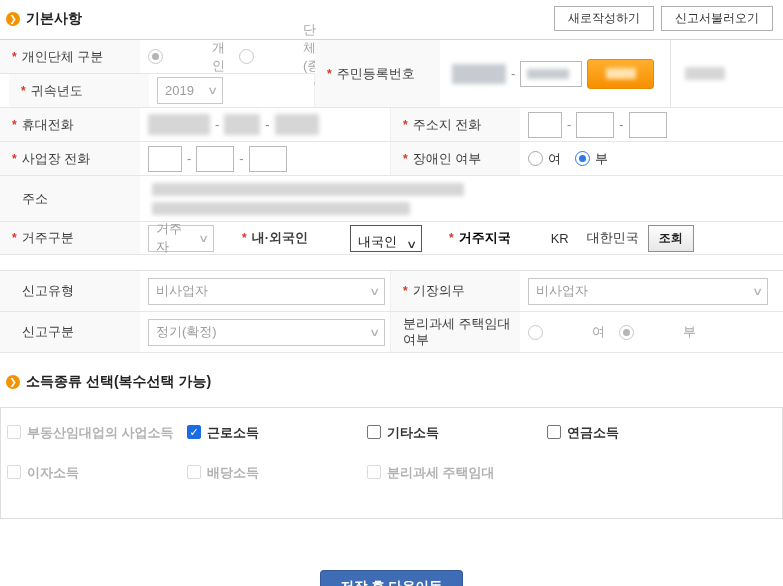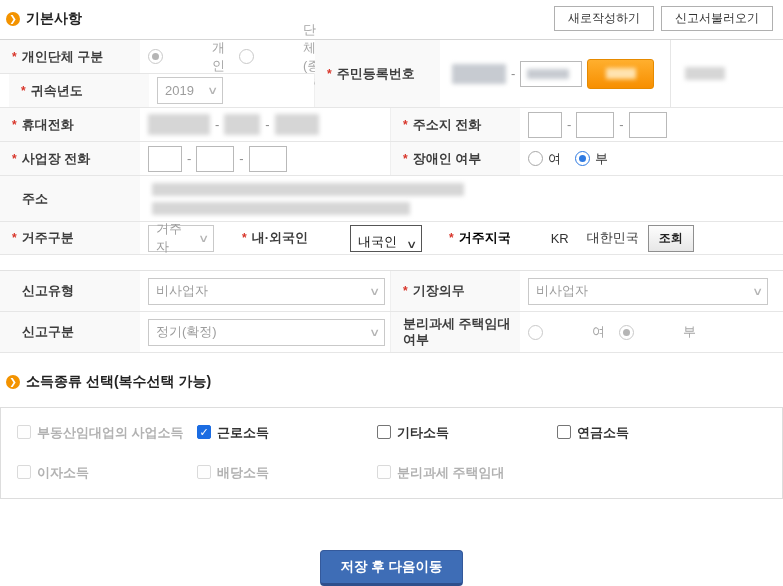--- a/index.html
+++ b/index.html
@@ -26,21 +26,21 @@
   }
 
   
   .tbl { border-top:1px solid #d5d5d5; margin-top:7px; }
   .tbl2 { border-top:1px solid #e2e2e2; margin-top:15px; }
   .row { display:flex; border-bottom:1px solid #e6e6e6; align-items:stretch; }
   .row:last-child { border-bottom:1px solid #e6e6e6; }
   .h34{height:34px} .h33{height:33px} .h46{height:46px} .h41{height:41px}
   .lbl {
     background:#f9f9f9; display:flex; align-items:center; padding-left:12px;
-    font-weight:bold; color:#3d3d3d; flex:0 0 auto;
+    font-weight:normal; color:#3d3d3d; flex:0 0 auto;
   }
   .lbl.bl { border-left:1px solid #efefef; }
   .w140{width:140px} .w125{width:125px} .w130{width:130px}
   .req { color:#d8352a; margin-right:5px; font-weight:bold; font-size:12px; }
   .req::before { content:"*"; }
   .val { display:flex; align-items:center; padding-left:8px; flex:1 1 auto; background:#fff; }
   .val.fixed250 { flex:0 0 250px; }
   .lbl .two { line-height:1.25; }
 
   
@@ -94,22 +94,22 @@
     font-weight:bold; font-size:12px; padding:4px 10px; cursor:pointer; font-family:inherit;
   }
 
   .addr-lines { display:flex; flex-direction:column; gap:6px; justify-content:center; }
 
   .code-txt { color:#333; }
   .country-txt { color:#333; }
 
   
   .panel {
-    border:1px solid #ddd; margin-top:12px; height:92px; background:#fff;
-    padding:17px 0 0 16px;
+    border:1px solid #ddd; margin-top:12px; height:112px; background:#fff;
+    padding:17px 0 0 6px;
     display:grid; grid-template-columns:180px 180px 180px 1fr; grid-auto-rows:40px;
     align-content:start;
   }
   .ck-item { display:flex; align-items:flex-start; line-height:15px; cursor:pointer; }
   .cb {
     width:14px; height:14px; border:1px solid #757575; border-radius:2px; background:#fff;
     flex:0 0 auto; margin-right:6px; margin-top:0px; cursor:pointer;
   }
   .cb.dis { border-color:#dadada; background:#fefefe; }
   .cb.on { background:#1b6ce2; border-color:#1b6ce2; }

